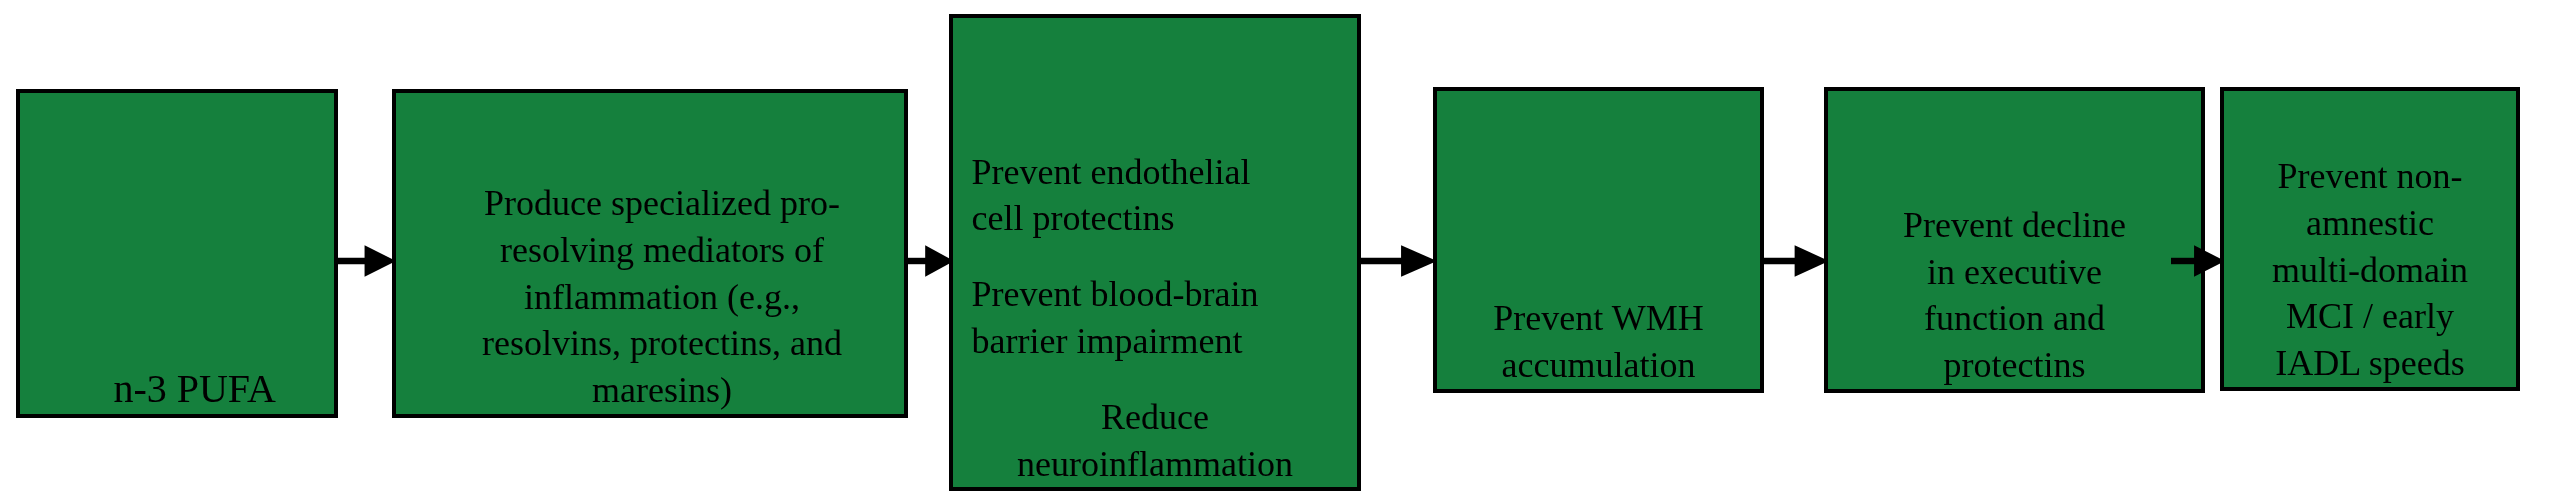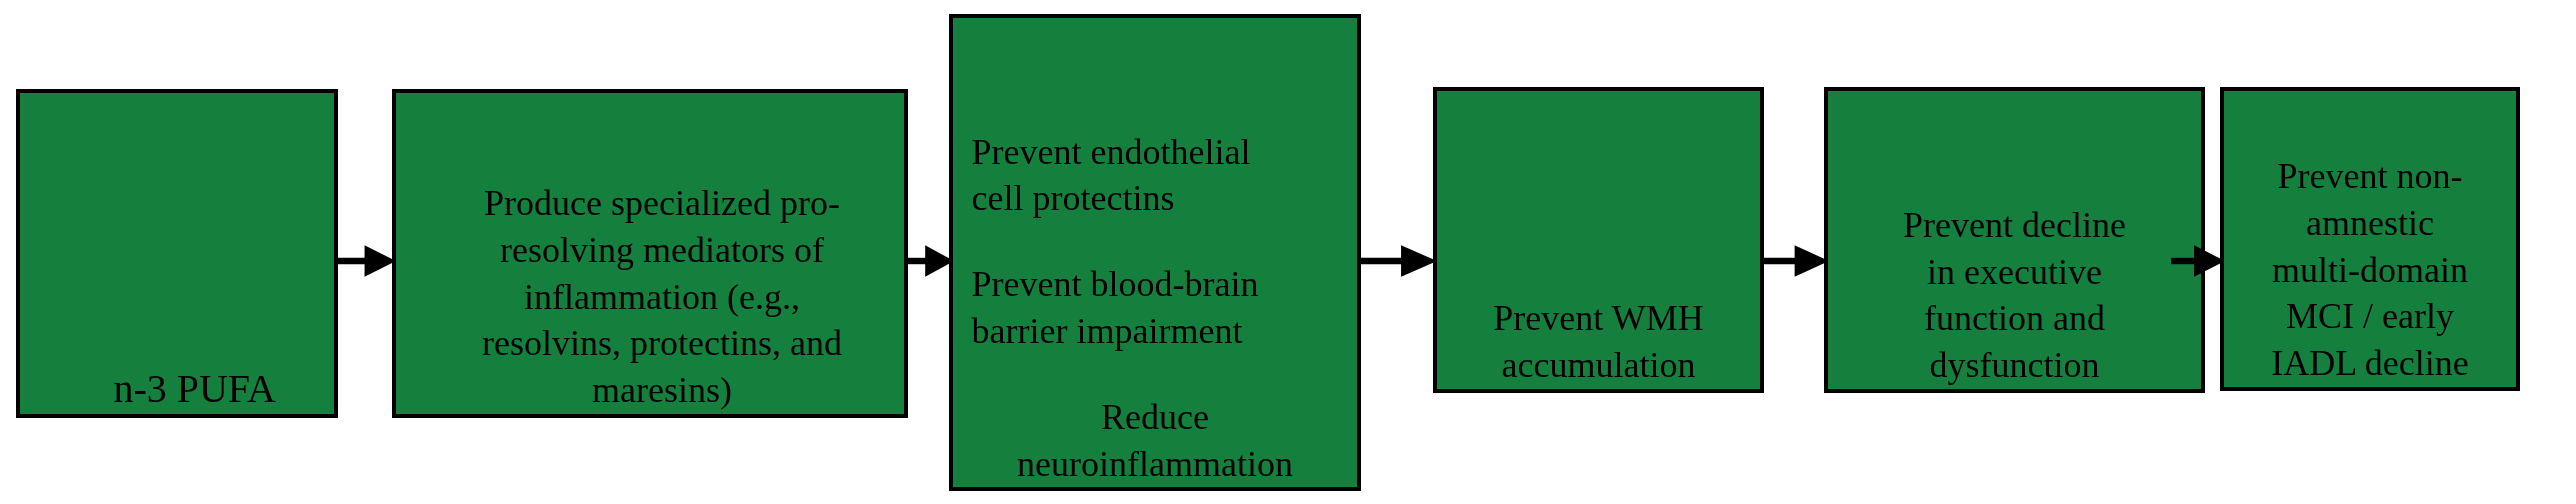--- a/index.html
+++ b/index.html
@@ -36,21 +36,21 @@
     box-sizing: border-box;
   }
   .line {
     display: block;
     white-space: nowrap;
   }
   .para {
     display: block;
   }
   .para + .para {
-    margin-top: 39px;
+    margin-top: 29px;
   }
   .para.left {
     text-align: left;
   }
   .para.center {
     text-align: center;
   }
 
   
   #node-1 { left: 15.7px;   top: 89px; width: 322px; height: 329px; padding-left: 36px; }
@@ -157,38 +157,38 @@
       <polygon points="47,6 95,28 47,50" fill="#000000"></polygon>
     </svg>
   </div>
 
   <div class="node" id="node-5">
     <div class="body">
       <span class="para center">
         <span class="line">Prevent decline</span>
         <span class="line">in executive</span>
         <span class="line">function and</span>
-        <span class="line">dysfunction</span>
+        <span class="line">protectins</span>
       </span>
     </div>
   </div>
 
   <div class="arrow" id="arrow-5">
     <svg width="100%" height="100%" viewBox="0 0 75 56" preserveAspectRatio="none" aria-hidden="true">
       <line x1="0" y1="28" x2="38" y2="28" stroke="#000000" stroke-width="9"></line>
       <polygon points="32,6 75,28 32,50" fill="#000000"></polygon>
     </svg>
   </div>
 
   <div class="node" id="node-6">
     <div class="body">
       <span class="para center">
         <span class="line">Prevent non-</span>
         <span class="line">amnestic</span>
         <span class="line">multi-domain</span>
         <span class="line">MCI / early</span>
-        <span class="line">IADL decline</span>
+        <span class="line">IADL speeds</span>
       </span>
     </div>
   </div>
 
 </div>
 
 
 </body></html>

